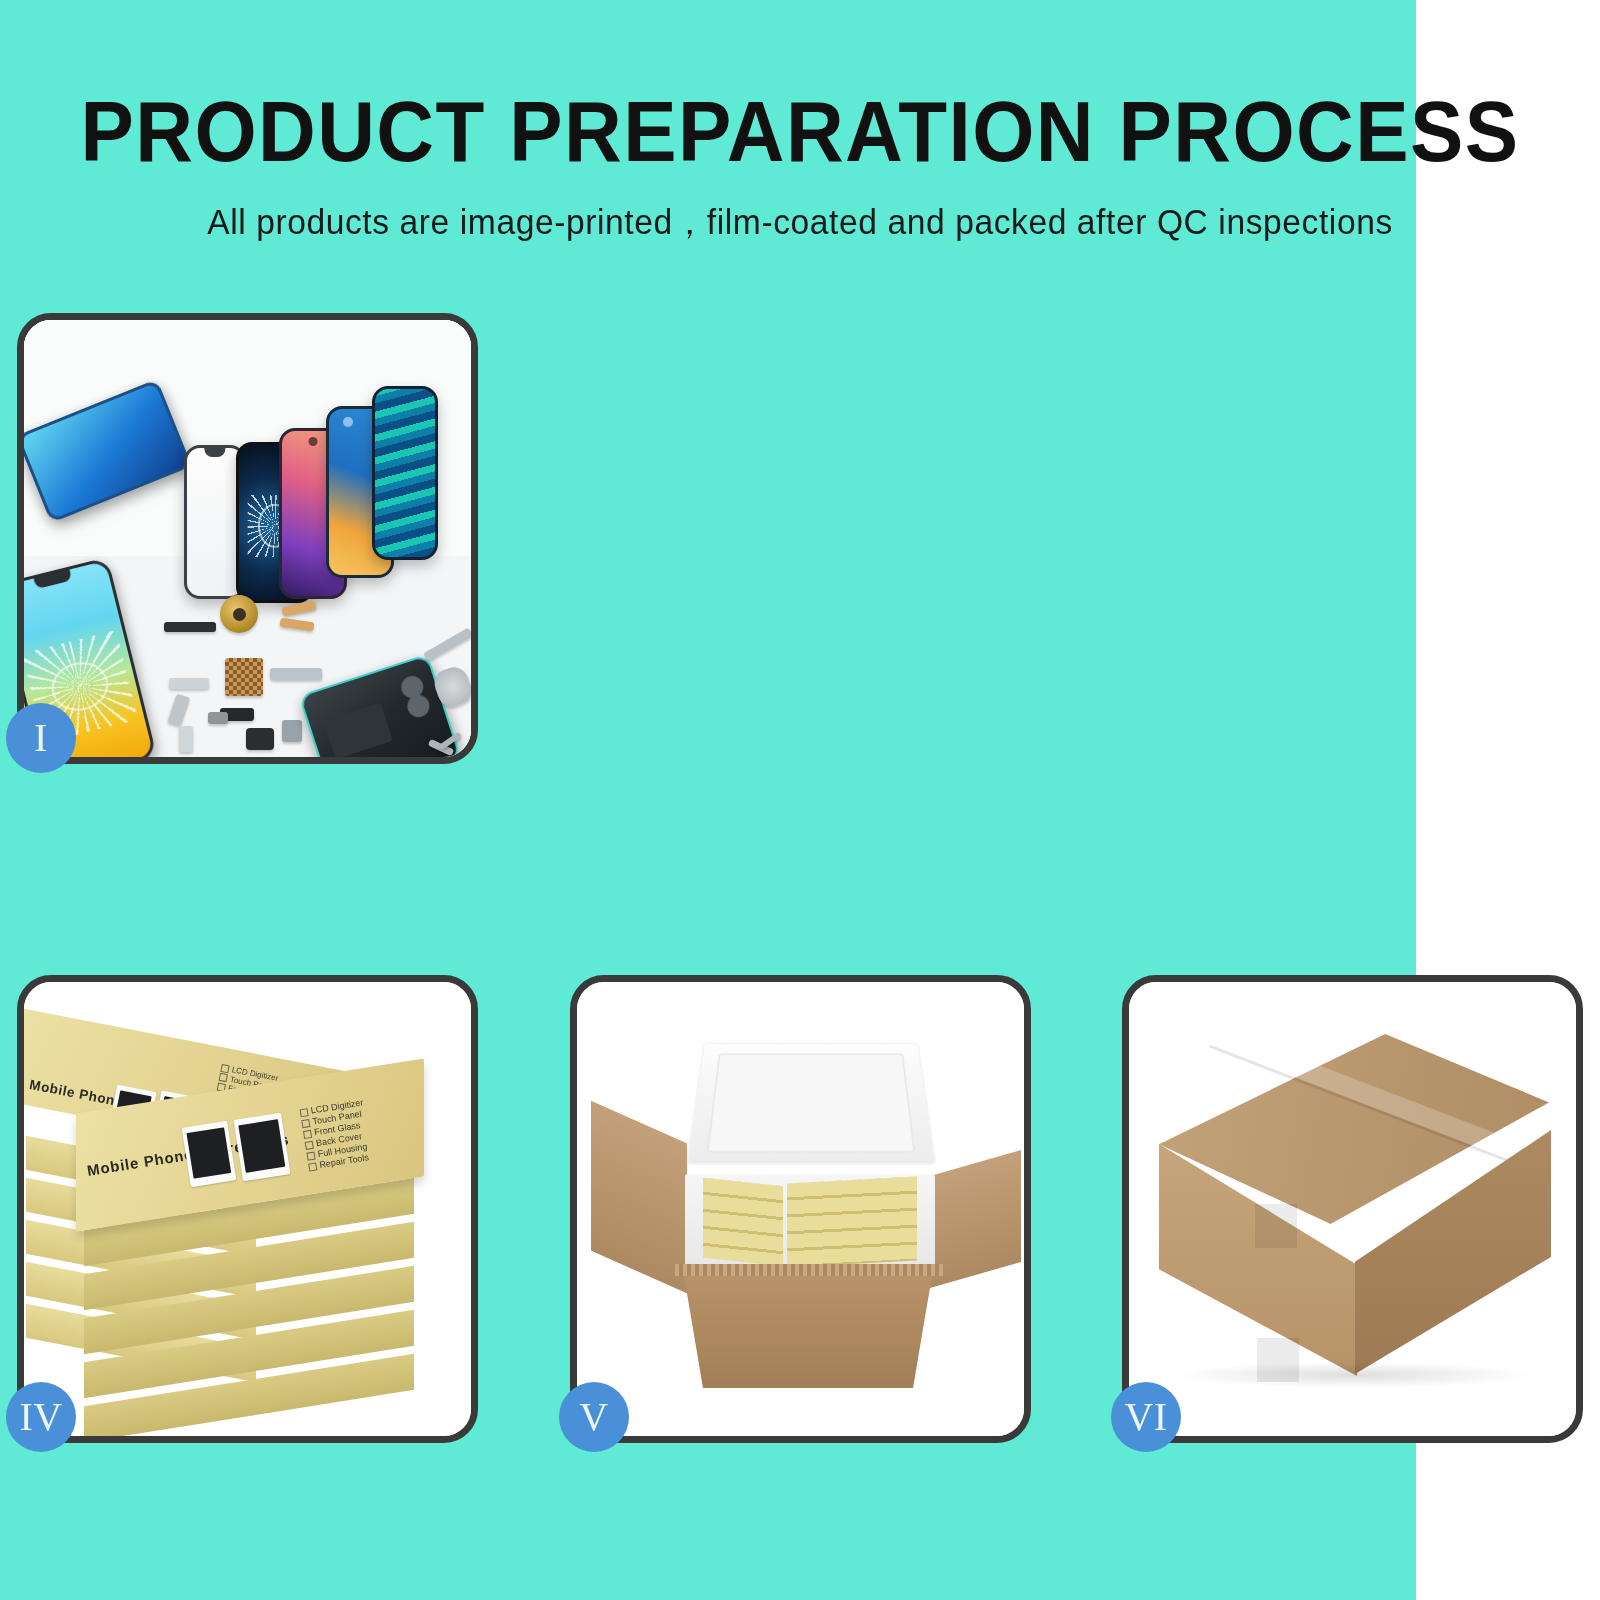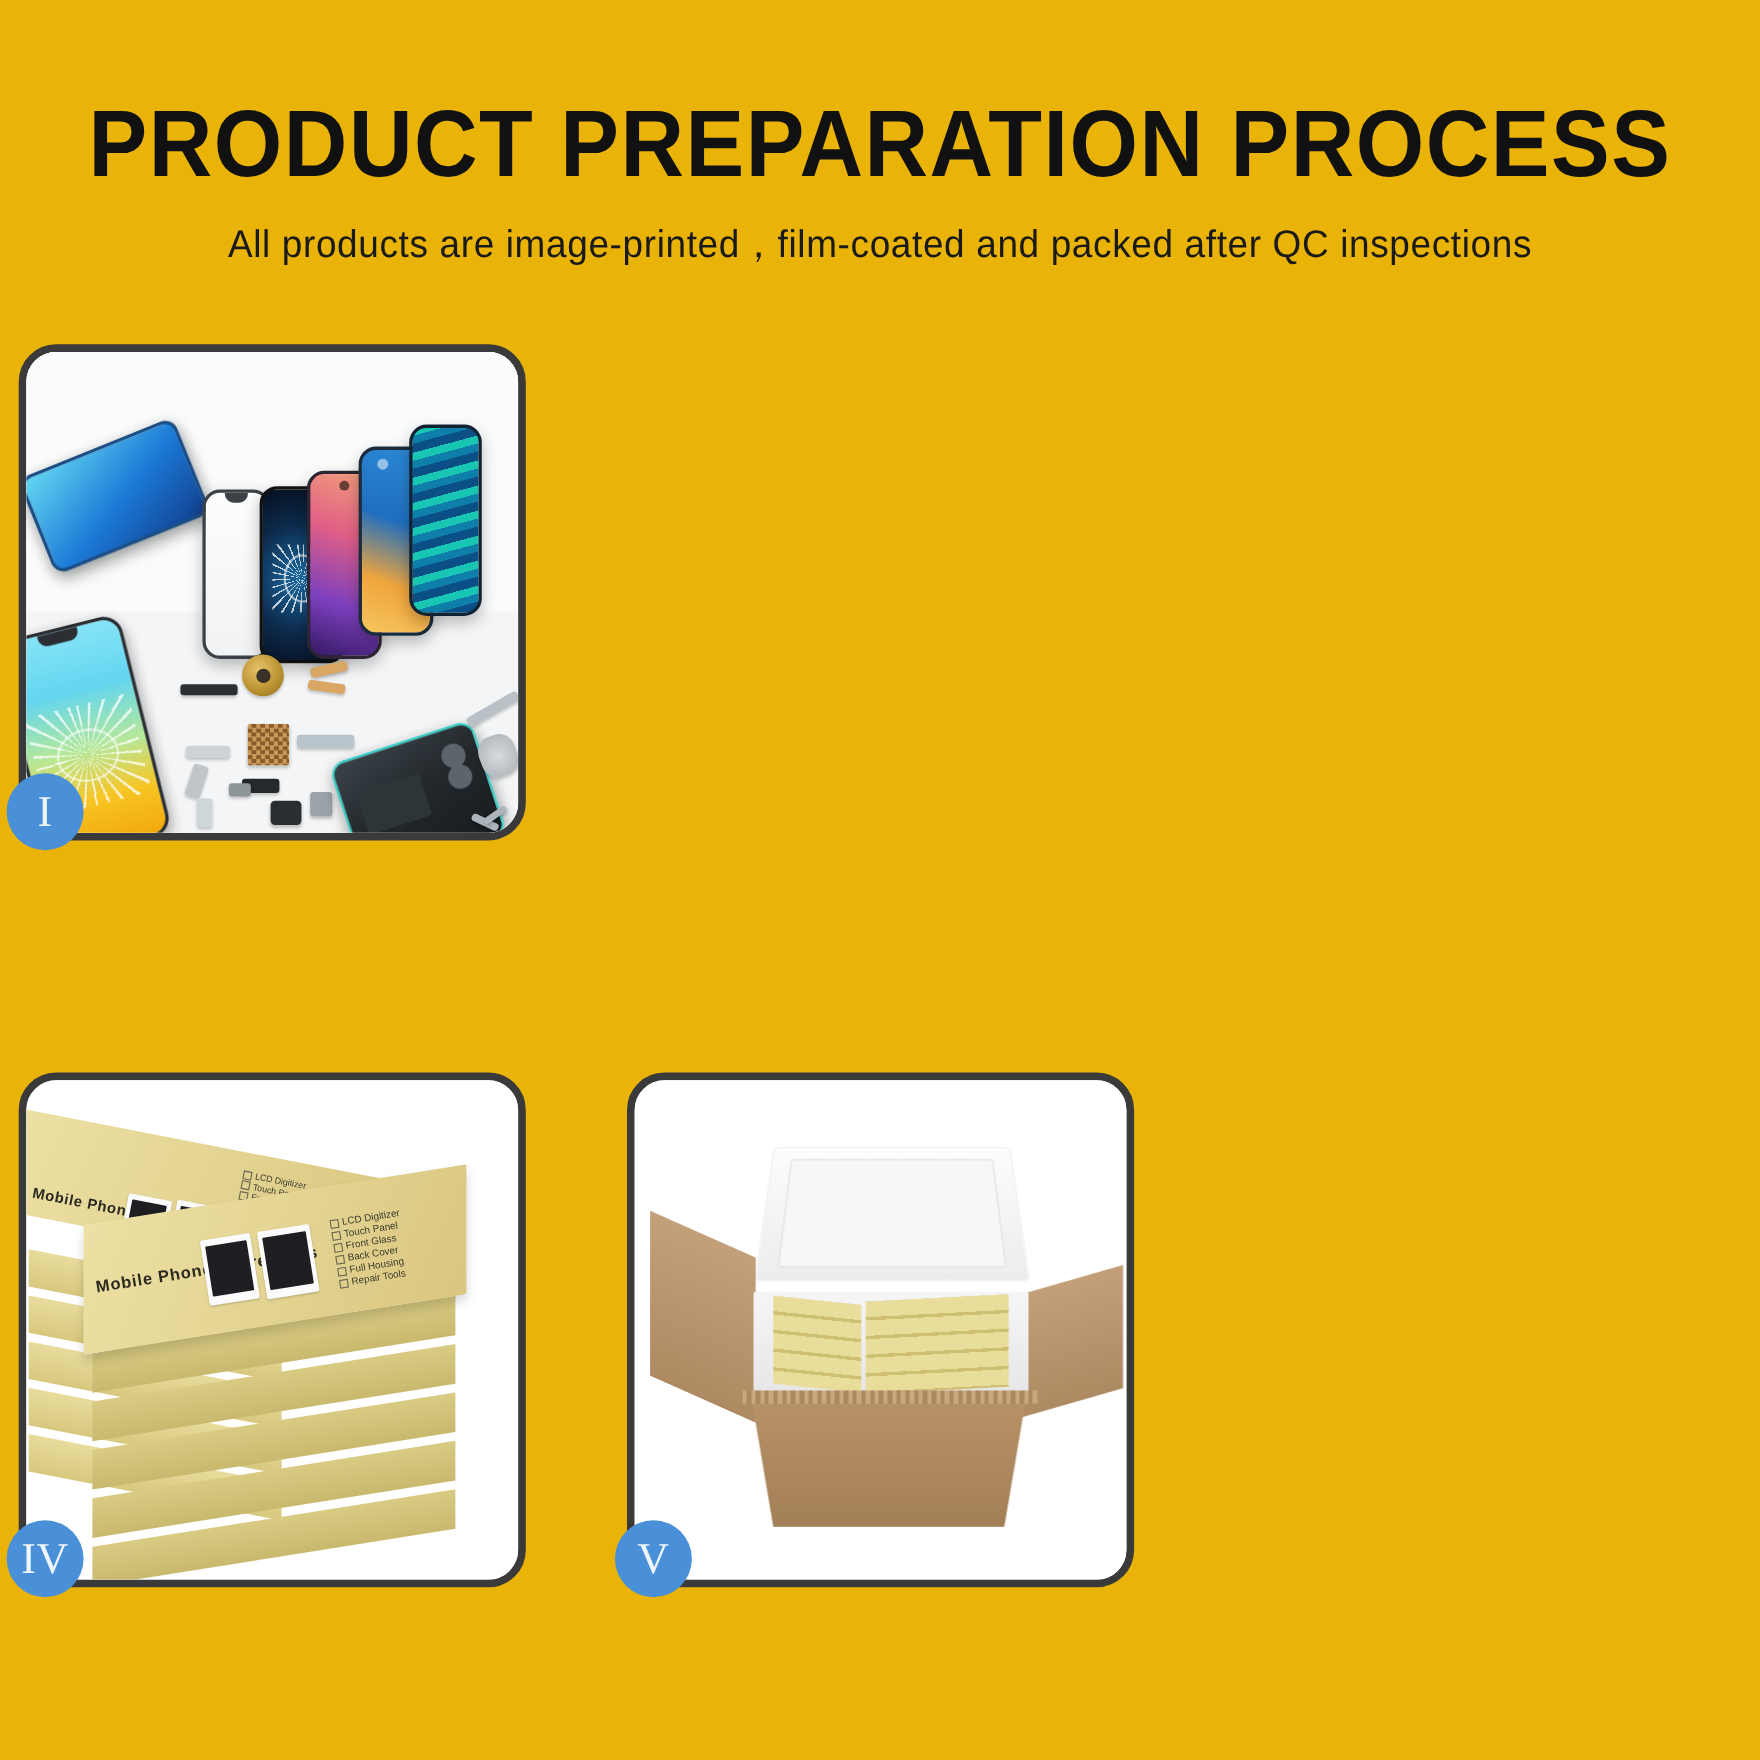--- a/index.html
+++ b/index.html
@@ -2,21 +2,21 @@
 <html><head>
 <meta charset="utf-8">
 <style>
   html, body {
     margin: 0; padding: 0;
     width: 1600px; height: 1600px;
     background: #ffffff;
     font-family: "Liberation Sans", sans-serif;
     overflow: hidden;
   }
-  #page { position: relative; width: 1600px; height: 1600px; background: #eab308; }
+  #page { position: relative; width: 1416px; height: 1600px; background: #5eead4; }
 
   
   .header { position: absolute; left: 0; top: 0; width: 1600px; text-align: center; }
   .title {
     font-family: "Liberation Sans Narrow", "Liberation Sans", sans-serif;
     font-size: 86px; font-weight: 700; color: #111;
     letter-spacing: 1.5px; line-height: 1;
     margin-top: 88px;
     transform: scaleX(0.93); transform-origin: center;
     white-space: nowrap;
@@ -348,14 +348,35 @@
         <div class="gold-stack" style="left:210px; top:198px; width:130px; height:84px; transform:skewY(-3deg);"></div>
         <div class="carton-front" style="left:106px; top:288px; width:250px; height:118px;
                     clip-path: polygon(0 0, 100% 0, 92% 100%, 8% 100%);"></div>
         <div style="position:absolute;left:98px;top:282px;width:268px;height:12px;
                     background:repeating-linear-gradient(90deg,#c9a87e 0 4px,#ab8860 4px 8px);"></div>
       </div>
     </div>
     <div class="badge">V</div>
   </div>
 
+  <div class="panel" style="left:1122px; top:975px; width:461px; height:468px;">
+    <div class="panel-clip" style="background:#ffffff;">
+      <div class="scene">
+        <div class="c6-top" style="left:30px; top:52px; width:390px; height:190px;
+                    clip-path: polygon(58% 0, 100% 36%, 44% 100%, 0 58%);"></div>
+        <div class="tape" style="left:92px; top:104px; width:300px; height:20px; transform:rotate(21deg);"></div>
+        <div class="seam" style="left:70px; top:120px; width:320px; height:3px; transform:rotate(21deg);"></div>
+        <div class="c6-left" style="left:30px; top:162px; width:198px; height:232px;
+                    clip-path: polygon(0 0, 100% 52%, 100% 100%, 0 54%);"></div>
+        <div class="c6-right" style="left:226px; top:148px; width:196px; height:244px;
+                    clip-path: polygon(0 54%, 100% 0, 100% 52%, 0 100%);"></div>
+        <div style="position:absolute;left:126px;top:222px;width:42px;height:44px;
+                    background:rgba(0,0,0,.08);"></div>
+        <div style="position:absolute;left:128px;top:356px;width:42px;height:44px;
+                    background:rgba(0,0,0,.08);"></div>
+        <div style="position:absolute;left:44px;top:380px;width:360px;height:26px;
+                    background:radial-gradient(ellipse at 50% 50%, rgba(0,0,0,.13), rgba(0,0,0,0) 70%);"></div>
+      </div>
+    </div>
+    <div class="badge">VI</div>
+  </div>
 
 </div>
 
 </body></html>

